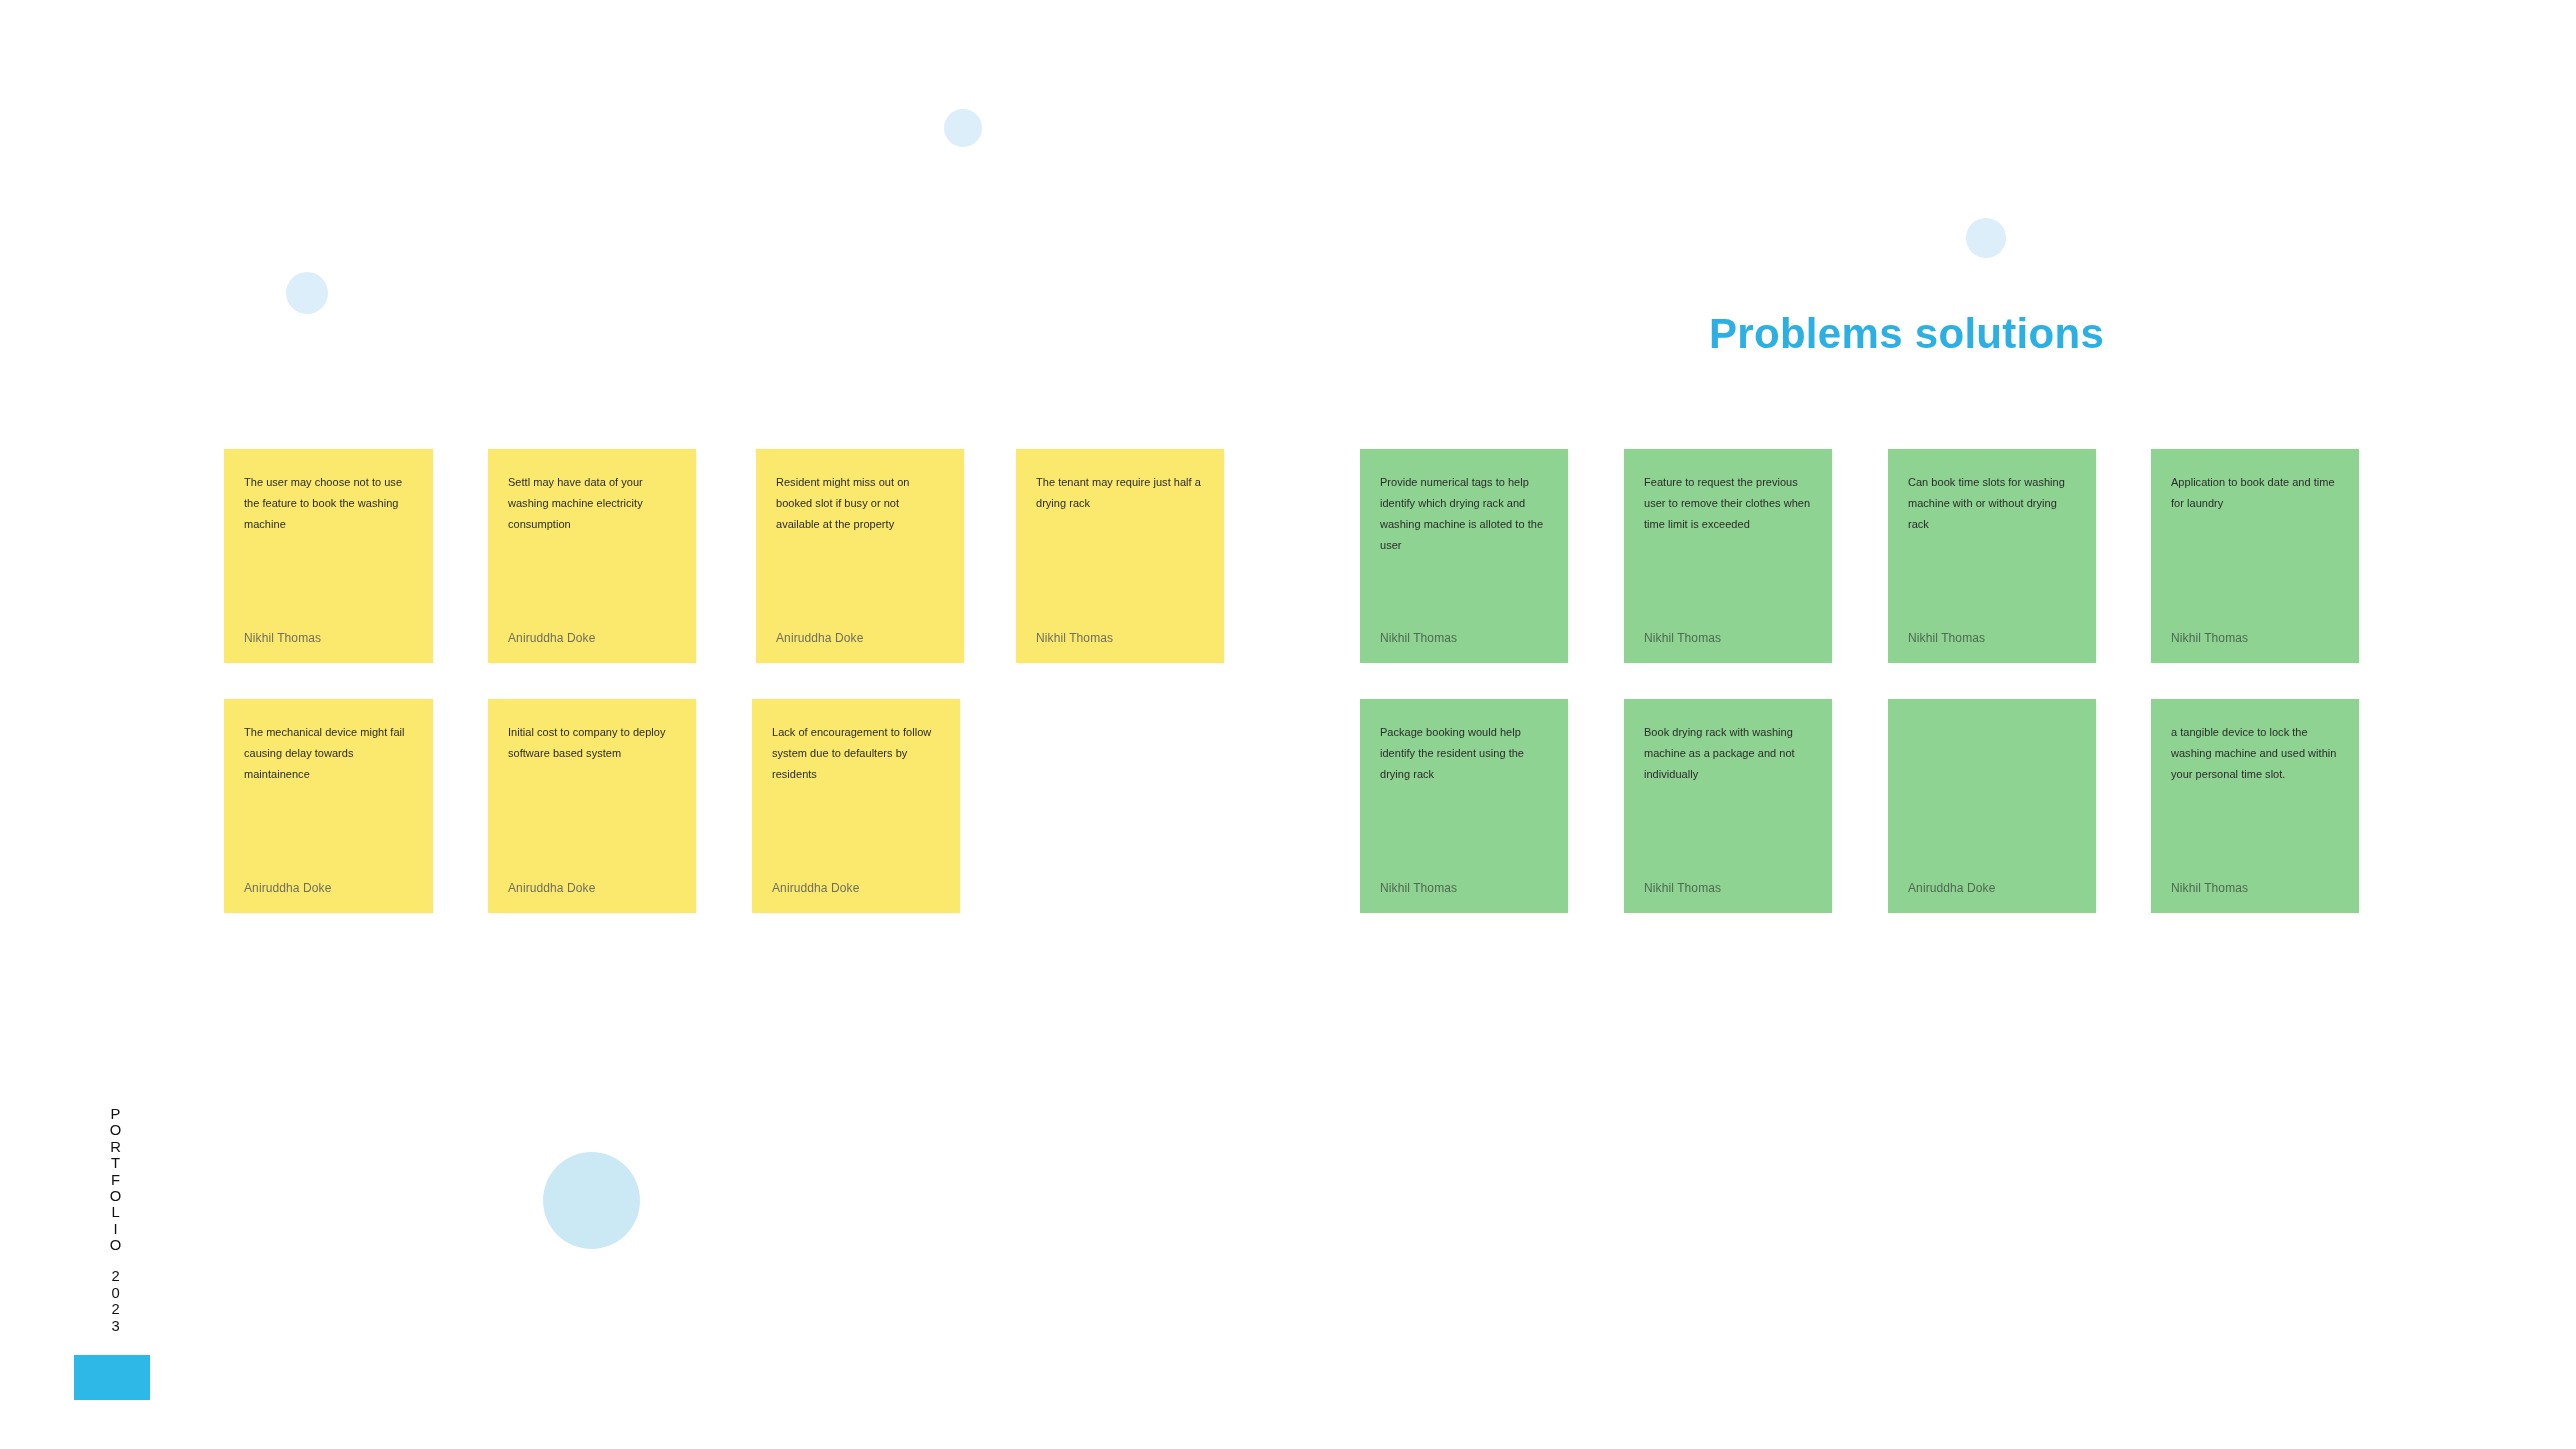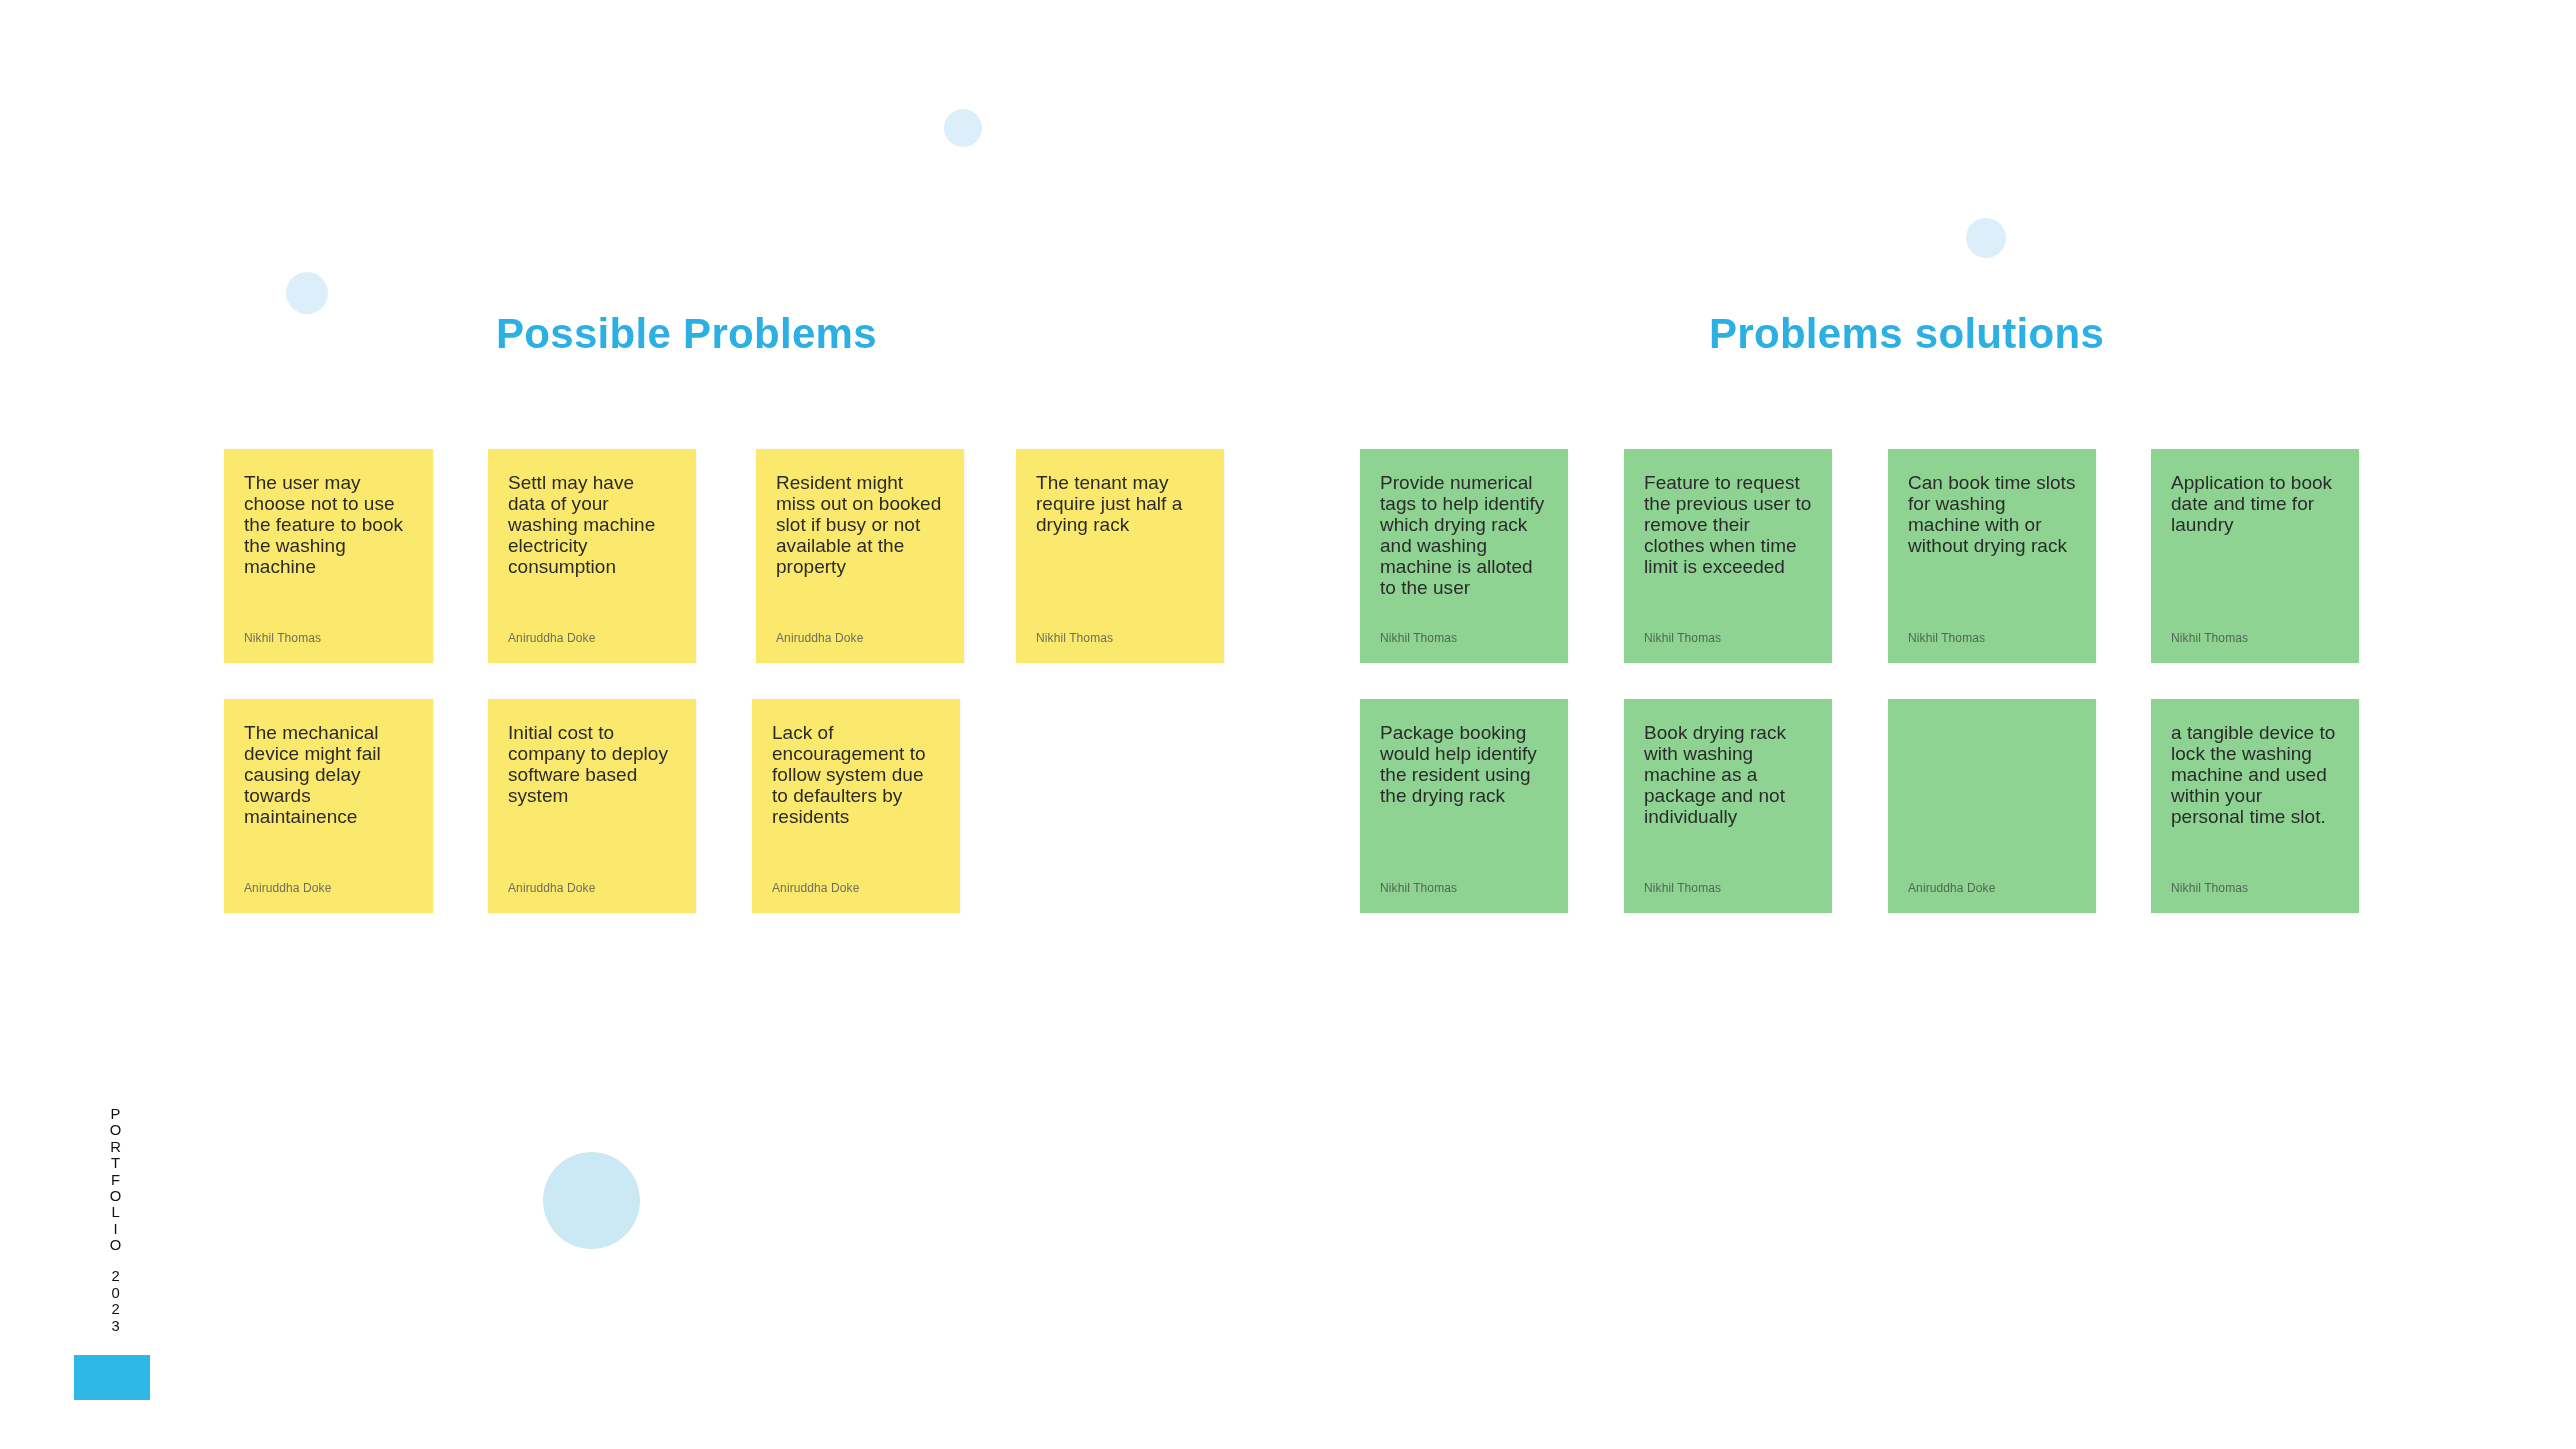--- a/index.html
+++ b/index.html
@@ -49,21 +49,21 @@
     position: absolute;
     box-sizing: border-box;
     padding: 23px 20px 0 20px;
     box-shadow: 0.7px 1.3px 2.7px rgba(0,0,0,0.10);
   }
   .note.yellow { background: #fae96d; }
   .note.green  { background: #8ed392; }
 
   .note-text {
     font-family: "Liberation Sans", sans-serif;
-    font-size: 19px;
+    font-size: 11px;
     line-height: 21px;
     color: #2b2b2b;
     letter-spacing: 0.03px;
     white-space: pre-wrap;
   }
   .note-author {
     position: absolute;
     left: 20px;
     bottom: 17.4px;
     font-family: "Liberation Sans", sans-serif;
@@ -106,21 +106,20 @@
 
 <div class="canvas">
 
   <div id="decor-layer">
       <div class="deco-circle" style="left: 944px; top: 109px; width: 38px; height: 38px; background: rgb(220, 238, 249);"></div>
       <div class="deco-circle" style="left: 286px; top: 272px; width: 42px; height: 42px; background: rgb(220, 238, 249);"></div>
       <div class="deco-circle" style="left: 1966px; top: 218px; width: 40px; height: 40px; background: rgb(220, 238, 249);"></div>
       <div class="deco-circle" style="left: 543px; top: 1152px; width: 97px; height: 97px; background: rgb(203, 233, 245);"></div>
     </div>
 
-  <div class="column-title" id="title-problems">Possible Problems</div>
 
   <div class="column-title" id="title-solutions">Problems solutions</div>
 
   <div class="notes-layer" id="notes-problems">
       <div class="note yellow" style="left: 224px; top: 449px; width: 209px; height: 214px;">
         <div class="note-text">The user may choose not to use the feature to book the washing machine</div>
         <div class="note-author">Nikhil Thomas</div>
       </div>
       <div class="note yellow" style="left: 488px; top: 449px; width: 208px; height: 214px;">
         <div class="note-text">Settl may have data of your washing machine electricity consumption</div>

